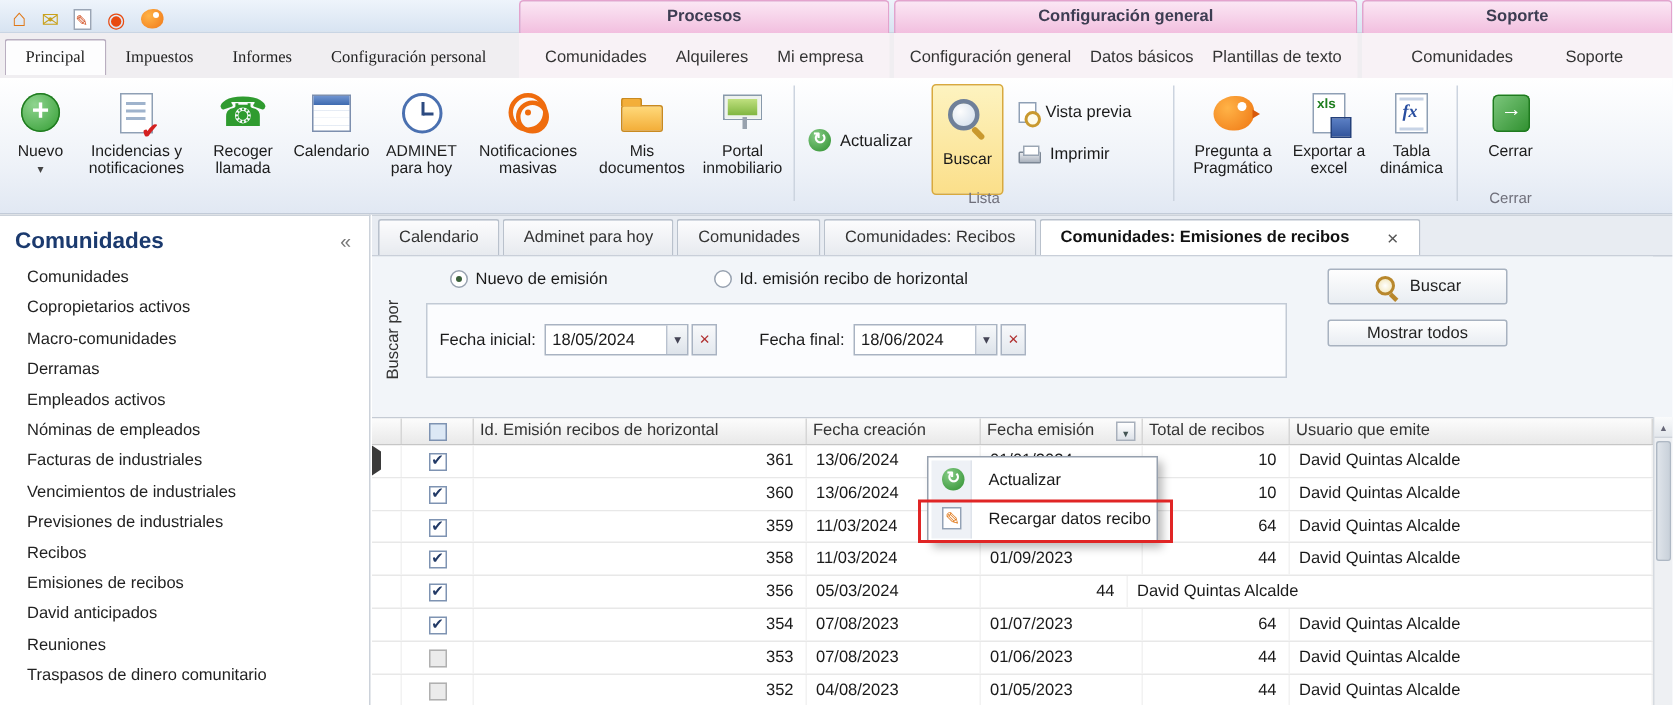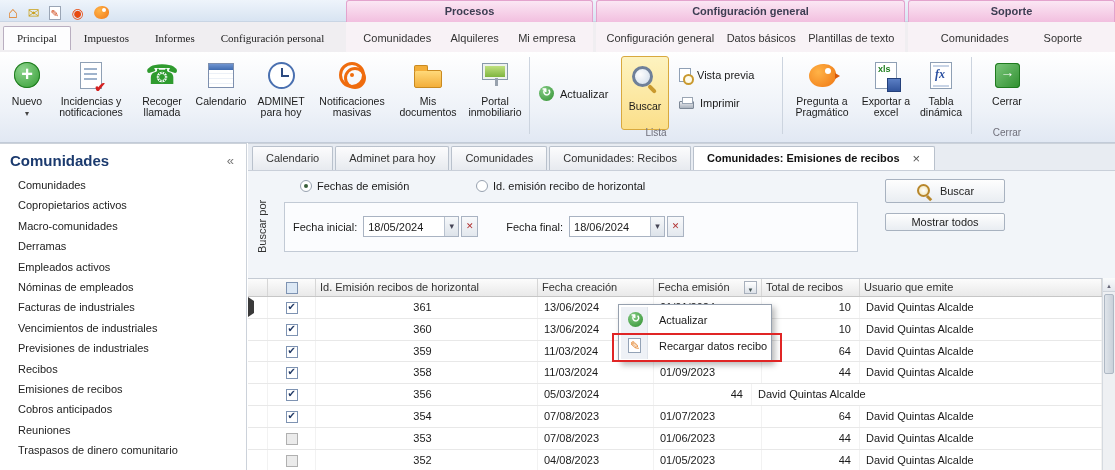--- a/index.html
+++ b/index.html
@@ -147,21 +147,21 @@
   .sb-item { height:20.4px; line-height:20.4px; color:#222; white-space:nowrap; }
 
   
   .content { position:absolute; left:248px; top:143px; right:0; bottom:0; background:#f2f5f9;
              border-top:1px solid #ccd2da; }
   .doctabs { display:flex; align-items:flex-end; height:27px; padding:3px 0 0 4px;
              background:#e8ecf2; border-bottom:1px solid #c9cfd9; }
   .dtab { height:24px; line-height:23px; padding:0 13px; margin-right:2px; white-space:nowrap; color:#333;
           background:linear-gradient(#fcfcfd,#e7eaef); border:1px solid #b9c1cc; border-bottom:none;
           border-radius:2px 2px 0 0; }
-  .dtab.active { background:#fff; font-weight:bold; color:#111; display:flex; align-items:center; gap:12px; }
+  .dtab.active { background:#fff; font-weight:bold; color:#111; display:flex; align-items:center; gap:24px; }
   .dtab .close { font-weight:normal; color:#555; font-size:13px; line-height:13px; padding:0 1px; }
 
   .search { position:absolute; left:0; top:27px; right:13px; height:107px; background:#f2f5f9; }
   .vlabel { position:absolute; left:8px; top:14px; height:82px; writing-mode:vertical-rl;
             transform:rotate(180deg); text-align:center; color:#333; }
   .radio { position:absolute; top:9px; display:flex; align-items:center; gap:5px; }
   #r1 { left:52px; } #r2 { left:228px; }
   .rb { width:12px; height:12px; border:1px solid #98a2b0; border-radius:50%; background:#fff; position:relative; }
   .rb.on::after { content:""; position:absolute; left:3px; top:3px; width:4px; height:4px;
                   border-radius:50%; background:#3a5f3a; }
@@ -186,21 +186,21 @@
   
   .grid { position:absolute; left:0; top:134px; right:13px; bottom:0; background:#fff; border-top:1px solid #c5cbd4; }
   .ghead { display:flex; height:18px; background:linear-gradient(#fcfcfc,#e9e9e9);
            border-bottom:1px solid #c6c6c6; color:#333; }
   .ghead > div { border-right:1px solid #d6d6d6; padding:2px 4px 0; white-space:nowrap; overflow:hidden; }
   .grow { display:flex; height:21.8px; border-bottom:1px solid #e8e8e8; background:#fff; }
   .grow > div { border-right:1px solid #f2f2f2; padding-top:4px; white-space:nowrap; overflow:hidden; }
   .c-ind { width:20px; } .c-chk { width:48px; text-align:center; }
   .c-id { width:222px; } .c-fc { width:116px; padding-left:6px; } .c-fe { width:108px; padding-left:6px; position:relative; }
   .c-tot { width:98px; } .c-usr { flex:1; padding-left:6px; }
-  .grow .c-id { text-align:center; padding-right:8px; }
+  .grow .c-id { text-align:right; padding-right:8px; }
   .grow .c-tot { text-align:right; padding-right:8px; }
   .ghead .c-id, .ghead .c-fc, .ghead .c-fe, .ghead .c-tot, .ghead .c-usr { text-align:left; }
   .tri { width:0; height:0; border-top:4px solid transparent; border-bottom:4px solid transparent;
          border-left:6px solid #3a3a3a; margin:3px auto 0; }
   .cb { display:inline-block; width:12px; height:12px; border:1px solid #b0b0b0; background:#ebebeb;
         position:relative; margin-top:1px; }
   .cb.on { background:#fff; border-color:#7e93b2; }
   .cb.on::after { content:"✔"; position:absolute; left:1px; top:-2px; font-size:10px; color:#223a66; }
   .cb.hdr { background:#dce8f5; border-color:#7e93b2; }
   .fbtn { float:right; width:13px; height:13px; margin-top:0; border:1px solid #a8b0bc; text-align:center;
@@ -388,21 +388,21 @@
       <div class="sb-item">Copropietarios activos</div>
       <div class="sb-item">Macro-comunidades</div>
       <div class="sb-item">Derramas</div>
       <div class="sb-item">Empleados activos</div>
       <div class="sb-item">Nóminas de empleados</div>
       <div class="sb-item">Facturas de industriales</div>
       <div class="sb-item">Vencimientos de industriales</div>
       <div class="sb-item">Previsiones de industriales</div>
       <div class="sb-item">Recibos</div>
       <div class="sb-item">Emisiones de recibos</div>
-      <div class="sb-item">Cobros anticipados</div>
+      <div class="sb-item">David anticipados</div>
       <div class="sb-item">Reuniones</div>
       <div class="sb-item">Traspasos de dinero comunitario</div>
     </div>
   </div>
 
   <div class="content">
     <div class="doctabs">
       <div class="dtab">Calendario</div>
       <div class="dtab">Adminet para hoy</div>
       <div class="dtab">Comunidades</div>
@@ -410,21 +410,21 @@
       <div class="dtab active">
         <span>Comunidades: Emisiones de recibos</span>
         <span class="close">×</span>
       </div>
     </div>
 
     <div class="search">
       <div class="vlabel">Buscar por</div>
       <div class="radio" id="r1">
         <span class="rb on"></span>
-        <span>Fechas de emisión</span>
+        <span>Nuevo de emisión</span>
       </div>
       <div class="radio" id="r2">
         <span class="rb"></span>
         <span>Id. emisión recibo de horizontal</span>
       </div>
       <div class="fieldbox">
         <div class="frow">
           <span class="flabel">Fecha inicial:</span>
           <span class="dfield">
             <span class="val">18/05/2024</span>

